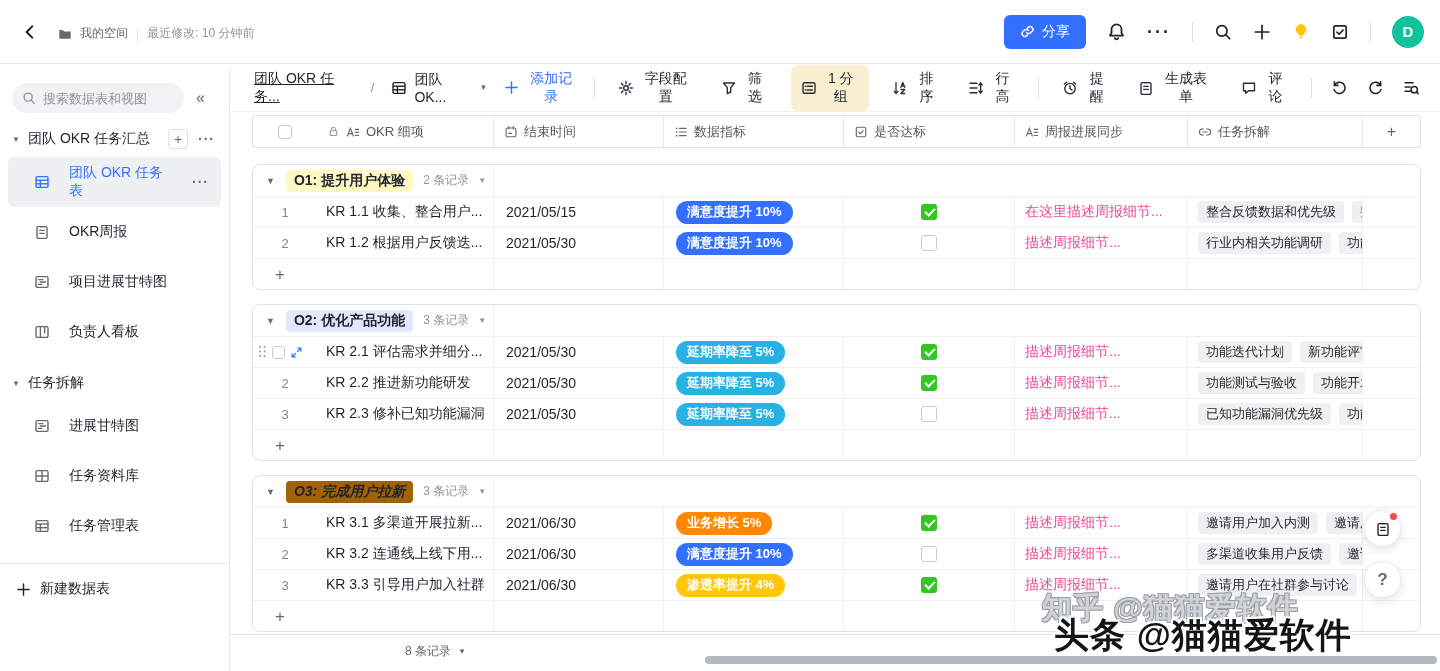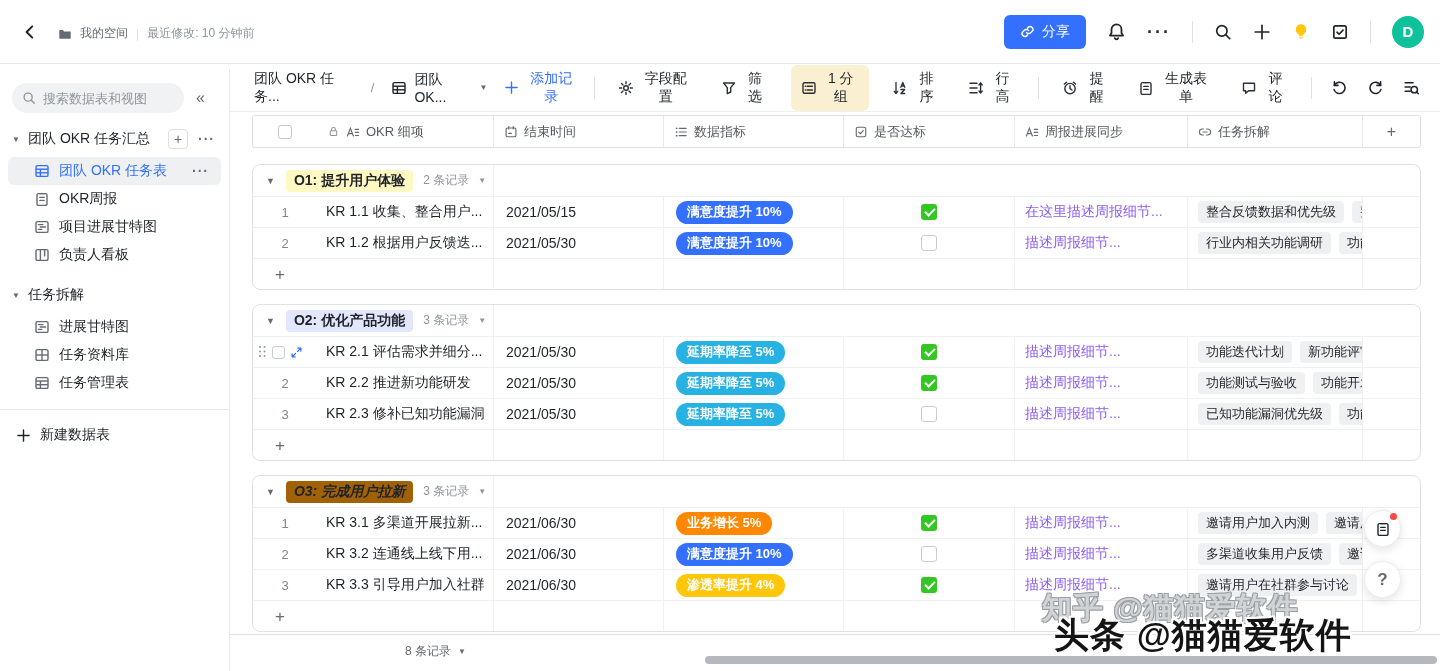--- a/index.html
+++ b/index.html
@@ -33,33 +33,33 @@
   .sb-search { display:flex; align-items:center; margin:14px 10px 6px 12px; }
   .sb-input { display:flex; align-items:center; gap:7px; width:172px; height:30px; background:#f1f2f4; border-radius:15px; padding:0 10px; }
   .sb-input input { border:none; outline:none; background:transparent; font-size:13px; color:#1f2329; width:120px; font-family:inherit; }
   .sb-input input::placeholder { color:#8f959e; }
   .collapse { margin-left:12px; font-size:16px; color:#646a73; line-height:1; }
   .sb-group { display:flex; align-items:center; height:36px; padding:0 14px 0 12px; margin-top:8px; }
   .sb-caret { font-size:8px; color:#646a73; width:16px; }
   .sb-group-label { font-size:14px; color:#1f2329; flex:1; }
   .sb-plusbtn { width:20px; height:20px; border:1px solid #dee0e3; border-radius:4px; display:flex; align-items:center; justify-content:center; color:#646a73; font-size:14px; line-height:1; }
   .sb-more { margin-left:10px; color:#646a73; font-size:14px; letter-spacing:1px; font-weight:700; }
-  .sb-item { display:flex; align-items:center; gap:9px; height:28px; padding-left:34px; font-size:14px; color:#1f2329; }
+  .sb-item { display:flex; align-items:center; gap:19px; height:50px; padding-left:34px; font-size:14px; color:#1f2329; }
   .sb-item .ic { color:#646a73; }
   .sb-item.selected { margin:0 8px; padding-left:26px; border-radius:6px; background:#eef0f2; color:#3370ff; }
   .sb-item.selected .ic { color:#3370ff; }
   .sb-item .sb-more { margin-left:auto; margin-right:12px; }
   .sb-div { height:1px; background:#e8e9eb; margin:12px 0 4px 0; }
   .sb-new { display:flex; align-items:center; gap:9px; height:42px; padding-left:16px; font-size:14px; color:#1f2329; }
   .sb-new .ic { color:#1f2329; }
 
   
   .main { position:absolute; left:230px; top:64px; right:0; bottom:0; background:#fff; overflow:hidden; }
   .toolbar { height:48px; display:flex; align-items:center; gap:17px; padding:0 20px 0 24px; border-bottom:1px solid #eef0f2; }
-  .tb-crumb { font-size:14px; color:#1f2329; }
+  .tb-crumb { font-size:14px; color:#1f2329;text-decoration:underline; }
   .tb-slash { color:#8f959e; font-size:13px; }
   .tb-view { display:flex; align-items:center; gap:7px; font-size:14px; color:#1f2329; }
   .caret { font-size:8px; color:#646a73; }
   .tb-add { display:flex; align-items:center; gap:6px; color:#3370ff; font-size:14px; }
   .tb-btn { display:flex; align-items:center; gap:6px; font-size:14px; color:#1f2329; padding:5px 6px; border-radius:6px; }
   .tb-btn .ic { color:#2b2f36; }
   .tb-group-active { background:#faf0d1; padding:5px 10px; }
   .tb-right { margin-left:auto; display:flex; align-items:center; gap:19px; }
 
   
@@ -86,21 +86,21 @@
   .cell.bL { border-left:1px solid #f0f1f3; }
   .c-num { justify-content:center; font-size:13px; color:#80868e; }
   .c-okr { font-size:14px; color:#1f2329; padding-left:9px; }
   .c-date { font-size:14px; color:#1f2329; padding-left:12px; }
   .c-metric { padding-left:12px; }
   .pill { color:#fff; font-size:13px; font-weight:700; border-radius:999px; padding:2.5px 11px; white-space:nowrap; }
   .c-pass { justify-content:center; }
   .cbx { width:16px; height:16px; border:1.5px solid #c9ccd1; border-radius:3px; background:#fff; position:relative; }
   .cbx.checked { border:none; background:#34c724; }
   .cbx.checked::after { content:""; position:absolute; left:3.5px; top:4px; width:8px; height:4px; border-left:2px solid #fff; border-bottom:2px solid #fff; transform:rotate(-45deg); }
-  .c-weekly { font-size:14px; color:#8b5cf6; padding-left:10px; }
+  .c-weekly { font-size:14px; color:#ec4899; padding-left:10px; }
   .c-tags { gap:8px; padding-left:10px; }
   .tag { background:#eff0f2; border-radius:4px; padding:2px 8px; font-size:13px; color:#1f2329; flex:none; }
   .tag:empty { display:none; }
   .addrow .c-num { justify-content:flex-start; padding-left:22px; }
   .addplus { font-size:17px; color:#646a73; line-height:1; }
   .hoverctl { gap:5px; padding-left:6px; justify-content:flex-start; }
   .drag { position:relative; width:8px; height:12px; flex:none; }
   .drag::before { content:""; position:absolute; left:0; top:0; width:2px; height:2px; border-radius:50%; background:#8f959e;
     box-shadow:0 4.5px 0 #8f959e,0 9px 0 #8f959e,4.5px 0 0 #8f959e,4.5px 4.5px 0 #8f959e,4.5px 9px 0 #8f959e; }
   .minicbx { width:13px; height:13px; border:1.5px solid #c9ccd1; border-radius:3px; background:#fff; flex:none; }

